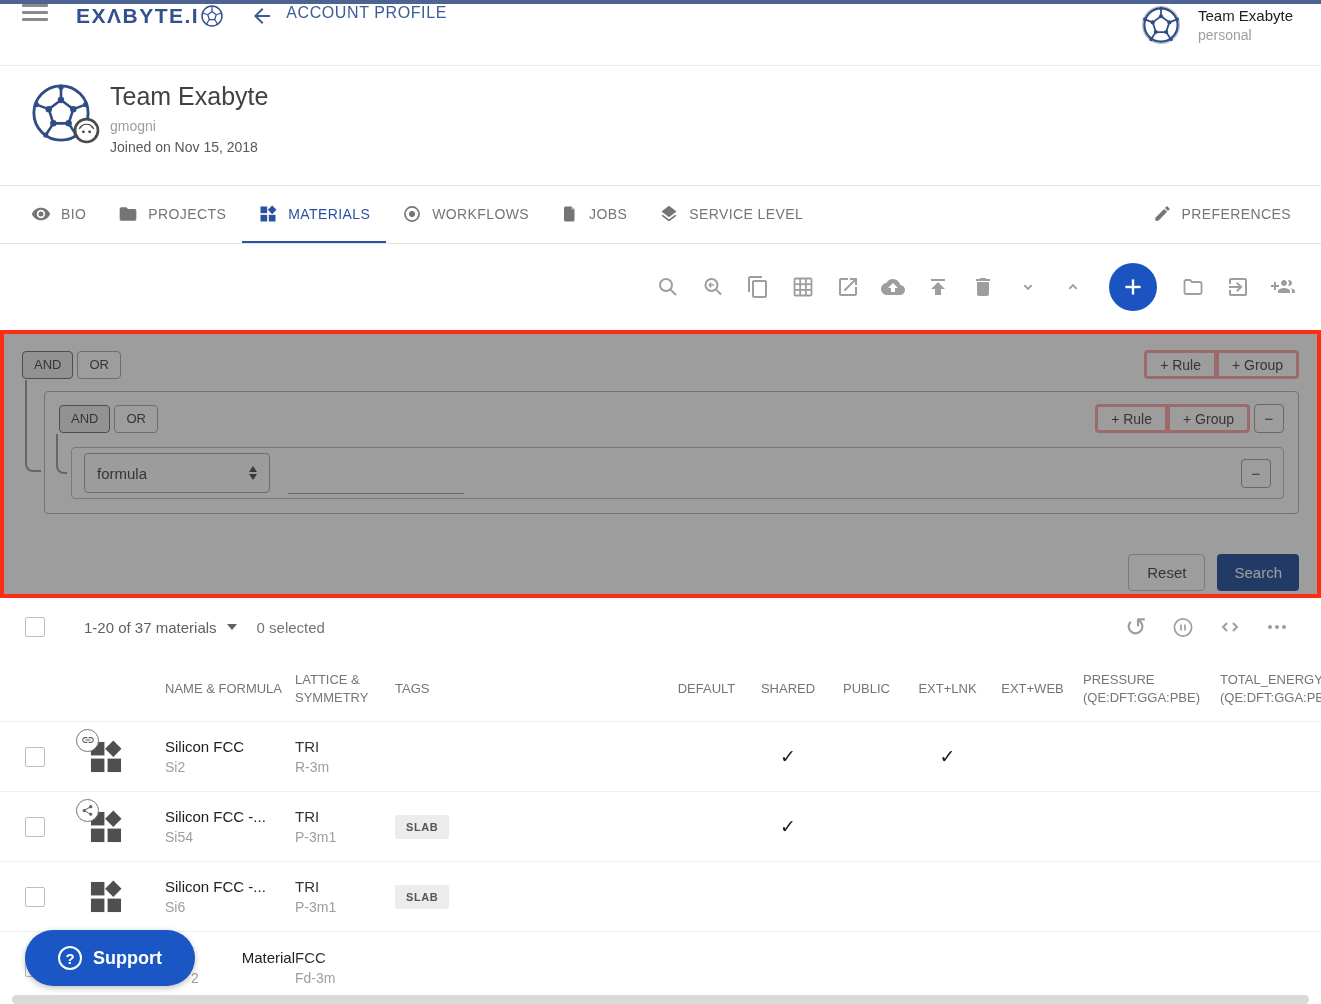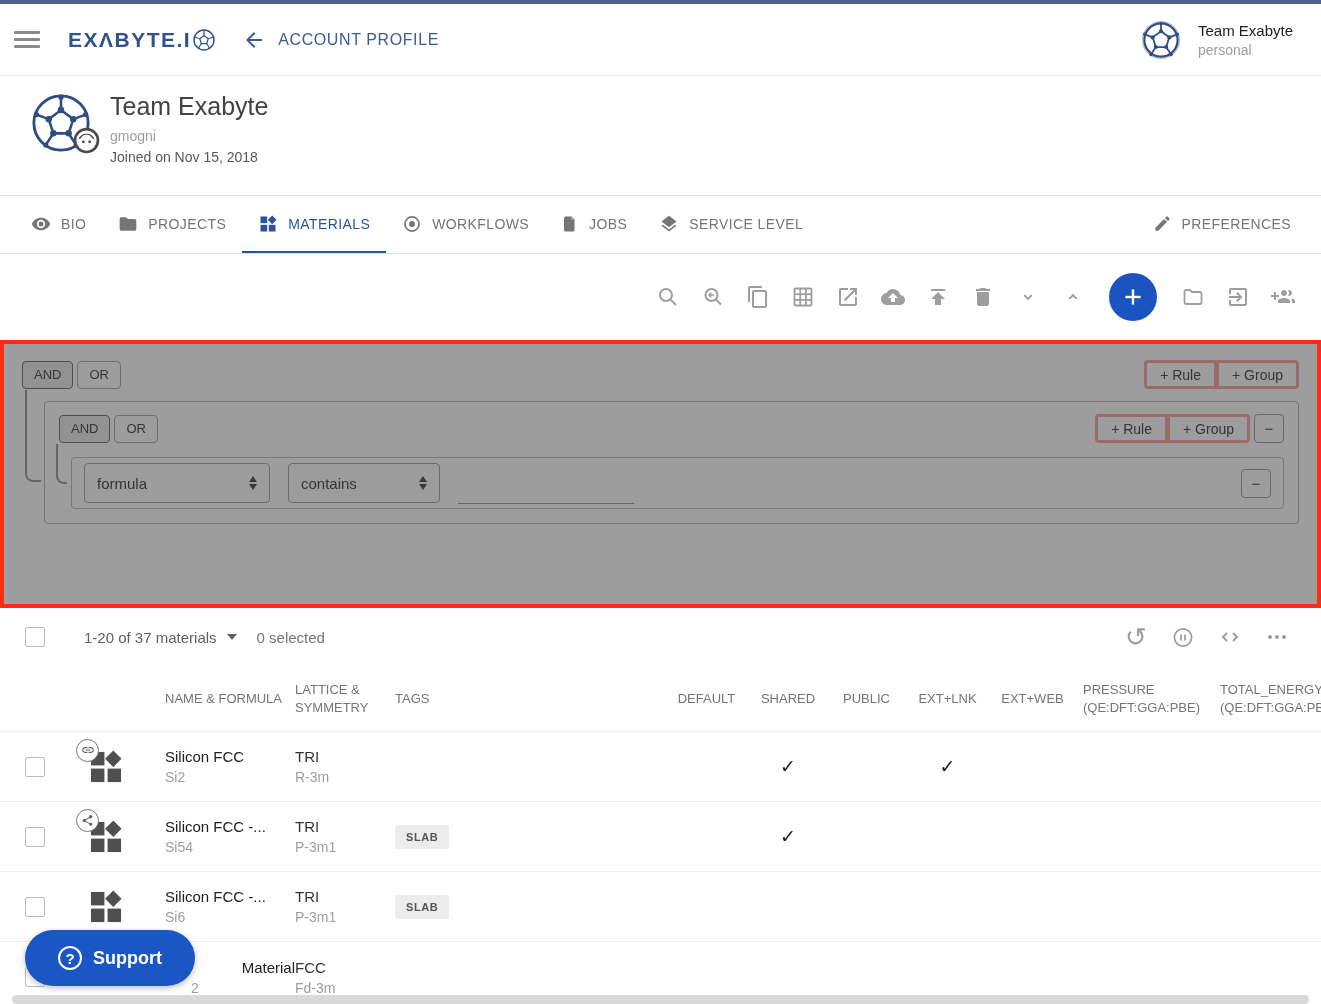--- a/index.html
+++ b/index.html
@@ -4,21 +4,21 @@
 <style>
   * { margin:0; padding:0; box-sizing:border-box; }
   html,body { width:1321px; height:1004px; overflow:hidden; background:#fff;
     font-family:"Liberation Sans", sans-serif; }
   .page { position:relative; width:1321px; height:1004px; background:#fff; overflow:hidden; }
 
   
   .top-strip { height:4px; background:#4d6391; }
 
   
-  .header { height:72px; display:flex; align-items:center; padding:0 20px 0 14px;
+  .header { height:62px; display:flex; align-items:flex-start; padding:0 20px 0 22px;
     border-bottom:1px solid #ececec; background:#fff; }
   .hamburger { width:26px; height:17px; display:flex; flex-direction:column; justify-content:space-between; cursor:pointer; }
   .hamburger div { height:3px; background:#8a8a8a; border-radius:1px; }
   .logo { display:flex; align-items:center; margin-left:28px; color:#33518e;
     font-size:21px; font-weight:bold; letter-spacing:1.5px; }
   .logo svg { margin-left:1px; }
   .back-arrow { margin-left:26px; display:flex; align-items:center; }
   .page-title { margin-left:12px; color:#3c5b99; font-size:16px; letter-spacing:0.6px; }
   .header-right { margin-left:auto; display:flex; align-items:center; gap:16px; margin-right:8px; }
   .header-user-name { font-size:15px; color:#212121; }
@@ -399,32 +399,29 @@
         </div>
 
         <div class="qb-rule">
           <div class="qb-select">
             <span>formula</span>
             <span class="sort-arrows">
                 <span class="tri-up"></span>
                 <span class="tri-down"></span>
               </span>
           </div>
-          <div class="qb-select op-select">
-            <span>contains</span>
-            <span class="sort-arrows">
-                <span class="tri-up"></span>
-                <span class="tri-down"></span>
-              </span>
-          </div>
           <input class="qb-input" value="" style="">
           <div class="mini-btn">−</div>
         </div>
       </div>
 
+      <div class="qb-footer">
+        <button class="reset-btn">Reset</button>
+        <button class="search-btn">Search</button>
+      </div>
     </div>
     <div class="qb-overlay"></div>
   </div>
 
   <div class="list-controls">
     <div class="checkbox"></div>
     <div class="range-summary">
       <span>1-20 of 37 materials</span>
       <span class="caret-down"></span>
     </div>

